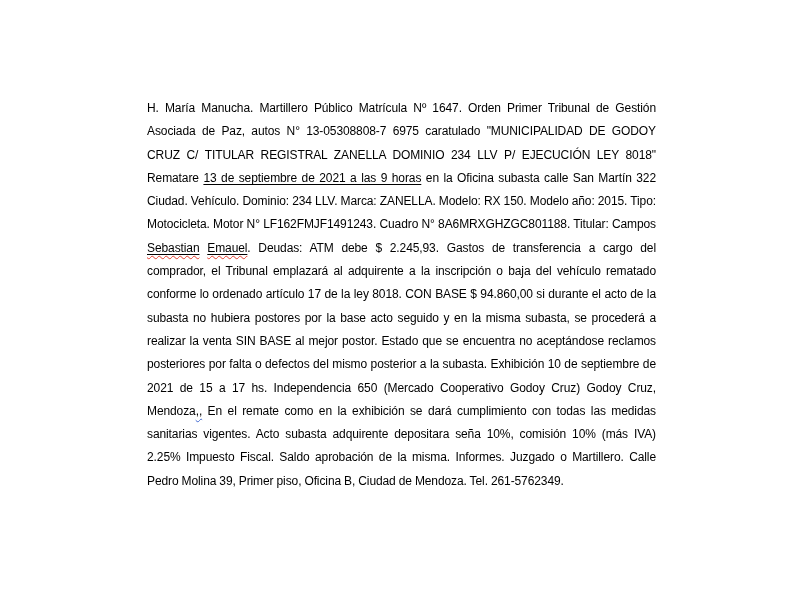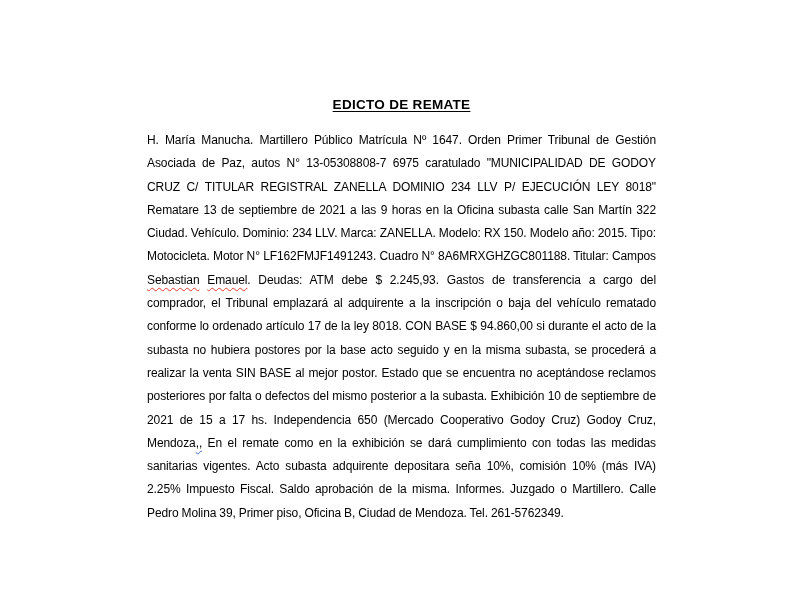--- a/index.html
+++ b/index.html
@@ -42,35 +42,35 @@
   .para {
     margin: 0;
     font-size: 12px;
     line-height: 23.3px;
     text-align: justify;
     letter-spacing: -0.1px;
     word-spacing: -0.2px;
   }
   
   .u {
+    text-decoration: underline;
     text-decoration-skip-ink: none;
     text-underline-offset: 2px;
   }
   
   .sq {
     text-decoration-line: underline;
     text-decoration-style: wavy;
     text-decoration-skip-ink: none;
     text-decoration-thickness: 1px;
     text-underline-offset: 3px;
   }
   .sq-red  { text-decoration-color: var(--red, #e23d2e); }
   .sq-blue { text-decoration-color: var(--blue, #4169d1); }
 </style>
 </head>
 <body>
 
 <div class="page">
   <div class="content">
-    <h1 class="title">EDICTO DE REMATE</h1>
     <p class="para"><span>H. María Manucha. Martillero Público Matrícula Nº 1647. Orden Primer Tribunal de Gestión Asociada de Paz, autos N° 13-05308808-7 6975 caratulado "MUNICIPALIDAD DE GODOY CRUZ C/ TITULAR REGISTRAL ZANELLA DOMINIO 234 LLV P/ EJECUCIÓN LEY 8018" Rematare </span><span class="u">13 de septiembre de 2021 a las 9 horas</span><span> en la Oficina subasta calle San Martín 322 Ciudad. Vehículo.  Dominio: 234 LLV. Marca: ZANELLA. Modelo: RX 150. Modelo año: 2015. Tipo: Motocicleta. Motor N° LF162FMJF1491243. Cuadro N° 8A6MRXGHZGC801188.  Titular: Campos </span><span class="u"><span class="sq sq-red">Sebastian</span></span><span> </span><span class="u"><span class="sq sq-red">Emauel</span></span><span>.   Deudas: ATM debe $ 2.245,93. Gastos de transferencia a cargo del comprador, el Tribunal emplazará al adquirente a la inscripción o baja del vehículo rematado conforme lo ordenado artículo 17 de la ley 8018.  CON BASE $ 94.860,00 si durante el acto de la subasta no hubiera postores por la base acto seguido y en la misma subasta, se procederá a realizar la venta SIN BASE al mejor postor. Estado que se encuentra no aceptándose reclamos posteriores por falta o defectos del mismo posterior a la subasta. Exhibición 10 de septiembre de 2021 de 15 a 17 hs. Independencia 650 (Mercado Cooperativo Godoy Cruz) Godoy Cruz, Mendoza</span><span class="sq sq-blue">,,</span><span> En el remate como en la exhibición se dará cumplimiento con todas las medidas sanitarias vigentes. Acto subasta adquirente depositara seña 10%, comisión 10% (más IVA) 2.25% Impuesto Fiscal. Saldo aprobación de la misma. Informes. Juzgado o Martillero. Calle Pedro Molina 39, Primer piso, Oficina B, Ciudad de Mendoza. Tel. 261-5762349.</span></p>
   </div>
 </div>
 
 </body></html>

